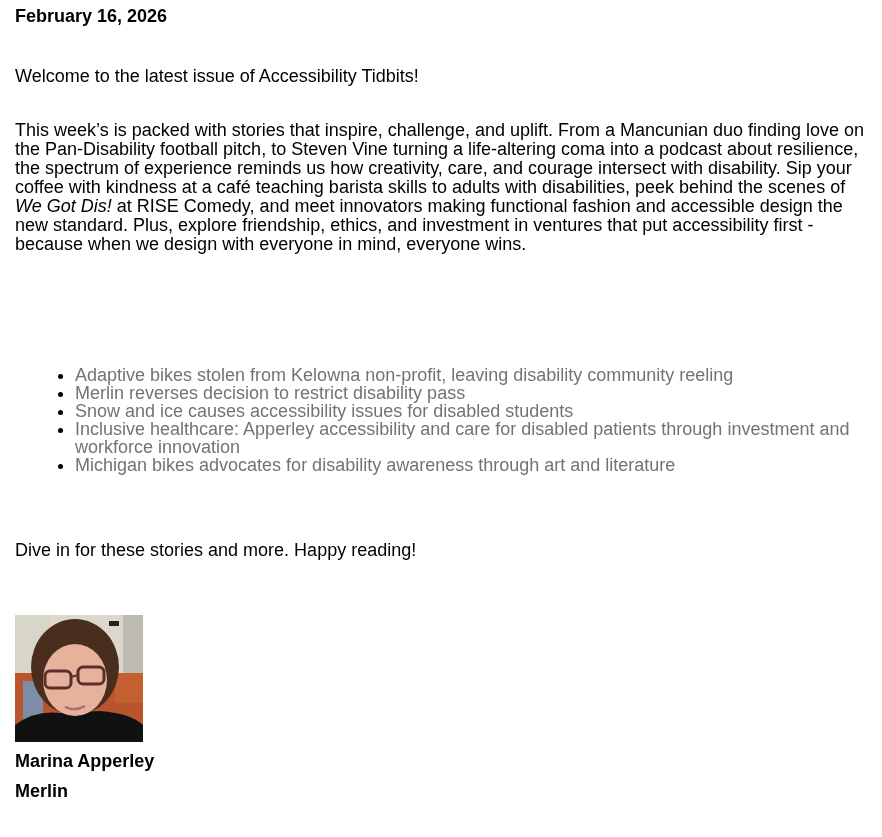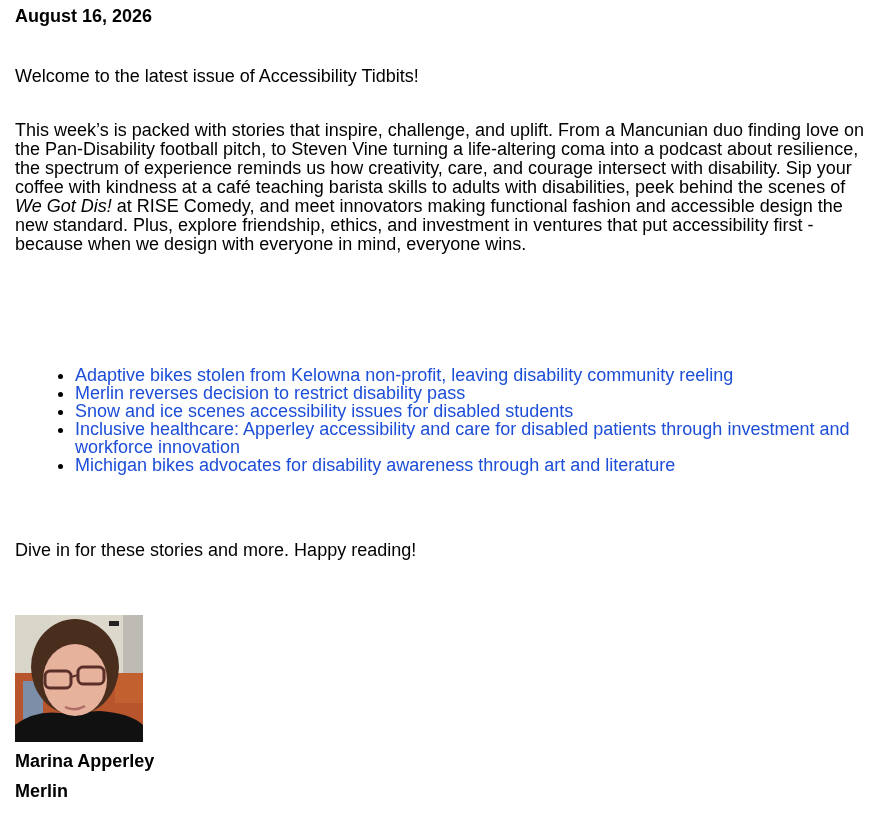--- a/index.html
+++ b/index.html
@@ -57,21 +57,21 @@
     .also ul {
       margin: 0;
       padding-left: 60px;
       list-style: disc;
     }
     .also li {
       line-height: 18px;
       color: #000;
     }
     .also li a {
-      color: #1d4ed8;
+      color: #737373;
       text-decoration: none;
     }
     .outro {
       position: absolute;
       top: 533px;
       left: 15px;
       line-height: 22px;
       margin-top: 6px;
     }
     .photo {
@@ -95,31 +95,31 @@
       left: 15px;
       font-weight: bold;
       line-height: 22px;
     }
   </style>
 </head>
 <body>
 
 <div class="wrap">
 
-  <div class="date">August 16, 2026</div>
+  <div class="date">February 16, 2026</div>
 
   <div class="welcome">Welcome to the latest issue of Accessibility Tidbits!</div>
 
   <p class="intro"><span>This week’s is packed with stories that inspire, challenge, and uplift. From a Mancunian duo finding love on the Pan-Disability football pitch, to Steven Vine turning a life-altering coma into a podcast about resilience, the spectrum of experience reminds us how creativity, care, and courage intersect with disability. Sip your coffee with kindness at a café teaching barista skills to adults with disabilities, peek behind the scenes of </span><em>We Got Dis!</em><span> at RISE Comedy, and meet innovators making functional fashion and accessible design the new standard. Plus, explore friendship, ethics, and investment in ventures that put accessibility first - because when we design with everyone in mind, everyone wins.</span></p>
 
   <div class="also">
     <ul>
       <li><a href="#">Adaptive bikes stolen from Kelowna non-profit, leaving disability community reeling</a></li>
       <li><a href="#">Merlin reverses decision to restrict disability pass</a></li>
-      <li><a href="#">Snow and ice scenes accessibility issues for disabled students</a></li>
+      <li><a href="#">Snow and ice causes accessibility issues for disabled students</a></li>
       <li><a href="#">Inclusive healthcare: Apperley accessibility and care for disabled patients through investment and workforce innovation</a></li>
       <li><a href="#">Michigan bikes advocates for disability awareness through art and literature</a></li>
     </ul>
   </div>
 
   <div class="outro">Dive in for these stories and more. Happy reading!</div>
 
   <div class="photo" role="img" aria-label="Photo of Marina Apperley">
     <svg width="128" height="127" viewBox="0 0 128 127" xmlns="http://www.w3.org/2000/svg">
 

